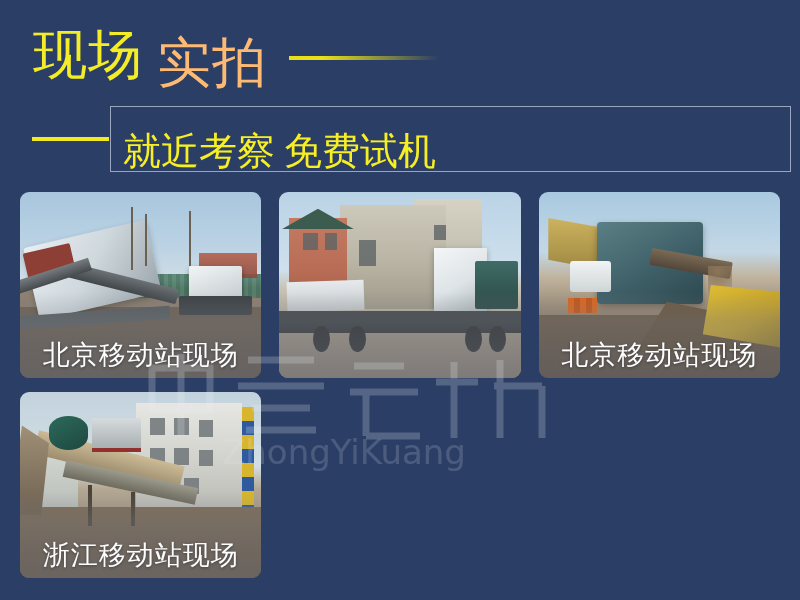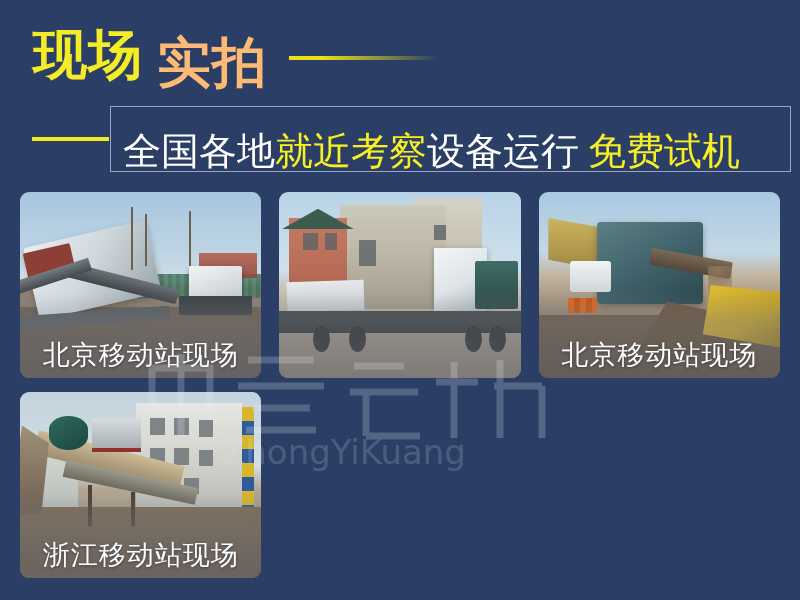--- a/index.html
+++ b/index.html
@@ -40,21 +40,21 @@
     left: 33px;
     top: 24px;
     height: 62px;
     display: flex;
     align-items: center;
     z-index: 10;
   }
   .h-cn {
     font-size: 54px;
     line-height: 56px;
-    font-weight: bold;
+    font-weight: normal;
     letter-spacing: 1px;
     white-space: nowrap;
     font-family: "DejaVu Sans", "Liberation Sans", sans-serif;
   }
   .h-yellow { color: #f5ec28; }
   .h-white  { color: #fdba74; margin-left: 14px; margin-top: 16px; }
   #heading-rule {
     width: 150px;
     height: 4px;
     margin-left: 22px;
@@ -367,23 +367,21 @@
 
   <div id="heading">
     <span class="h-cn h-yellow">现场</span>
     <span class="h-cn h-white">实拍</span>
     <span id="heading-rule"></span>
   </div>
 
   <div id="sub-rule"></div>
   <div id="sub-box">
     <div id="sub-inner">
-      <span class="sub-cn sub-white">全国各地</span>
       <span class="sub-cn sub-yellow">就近考察</span>
-      <span class="sub-cn sub-white">设备运行</span>
       <span class="gap"></span>
       <span class="sub-cn sub-yellow">免费试机</span>
     </div>
   </div>
 
   <div id="grid">
 
     <div class="photo">
       <div class="scene s1">
         <div class="net"></div>

